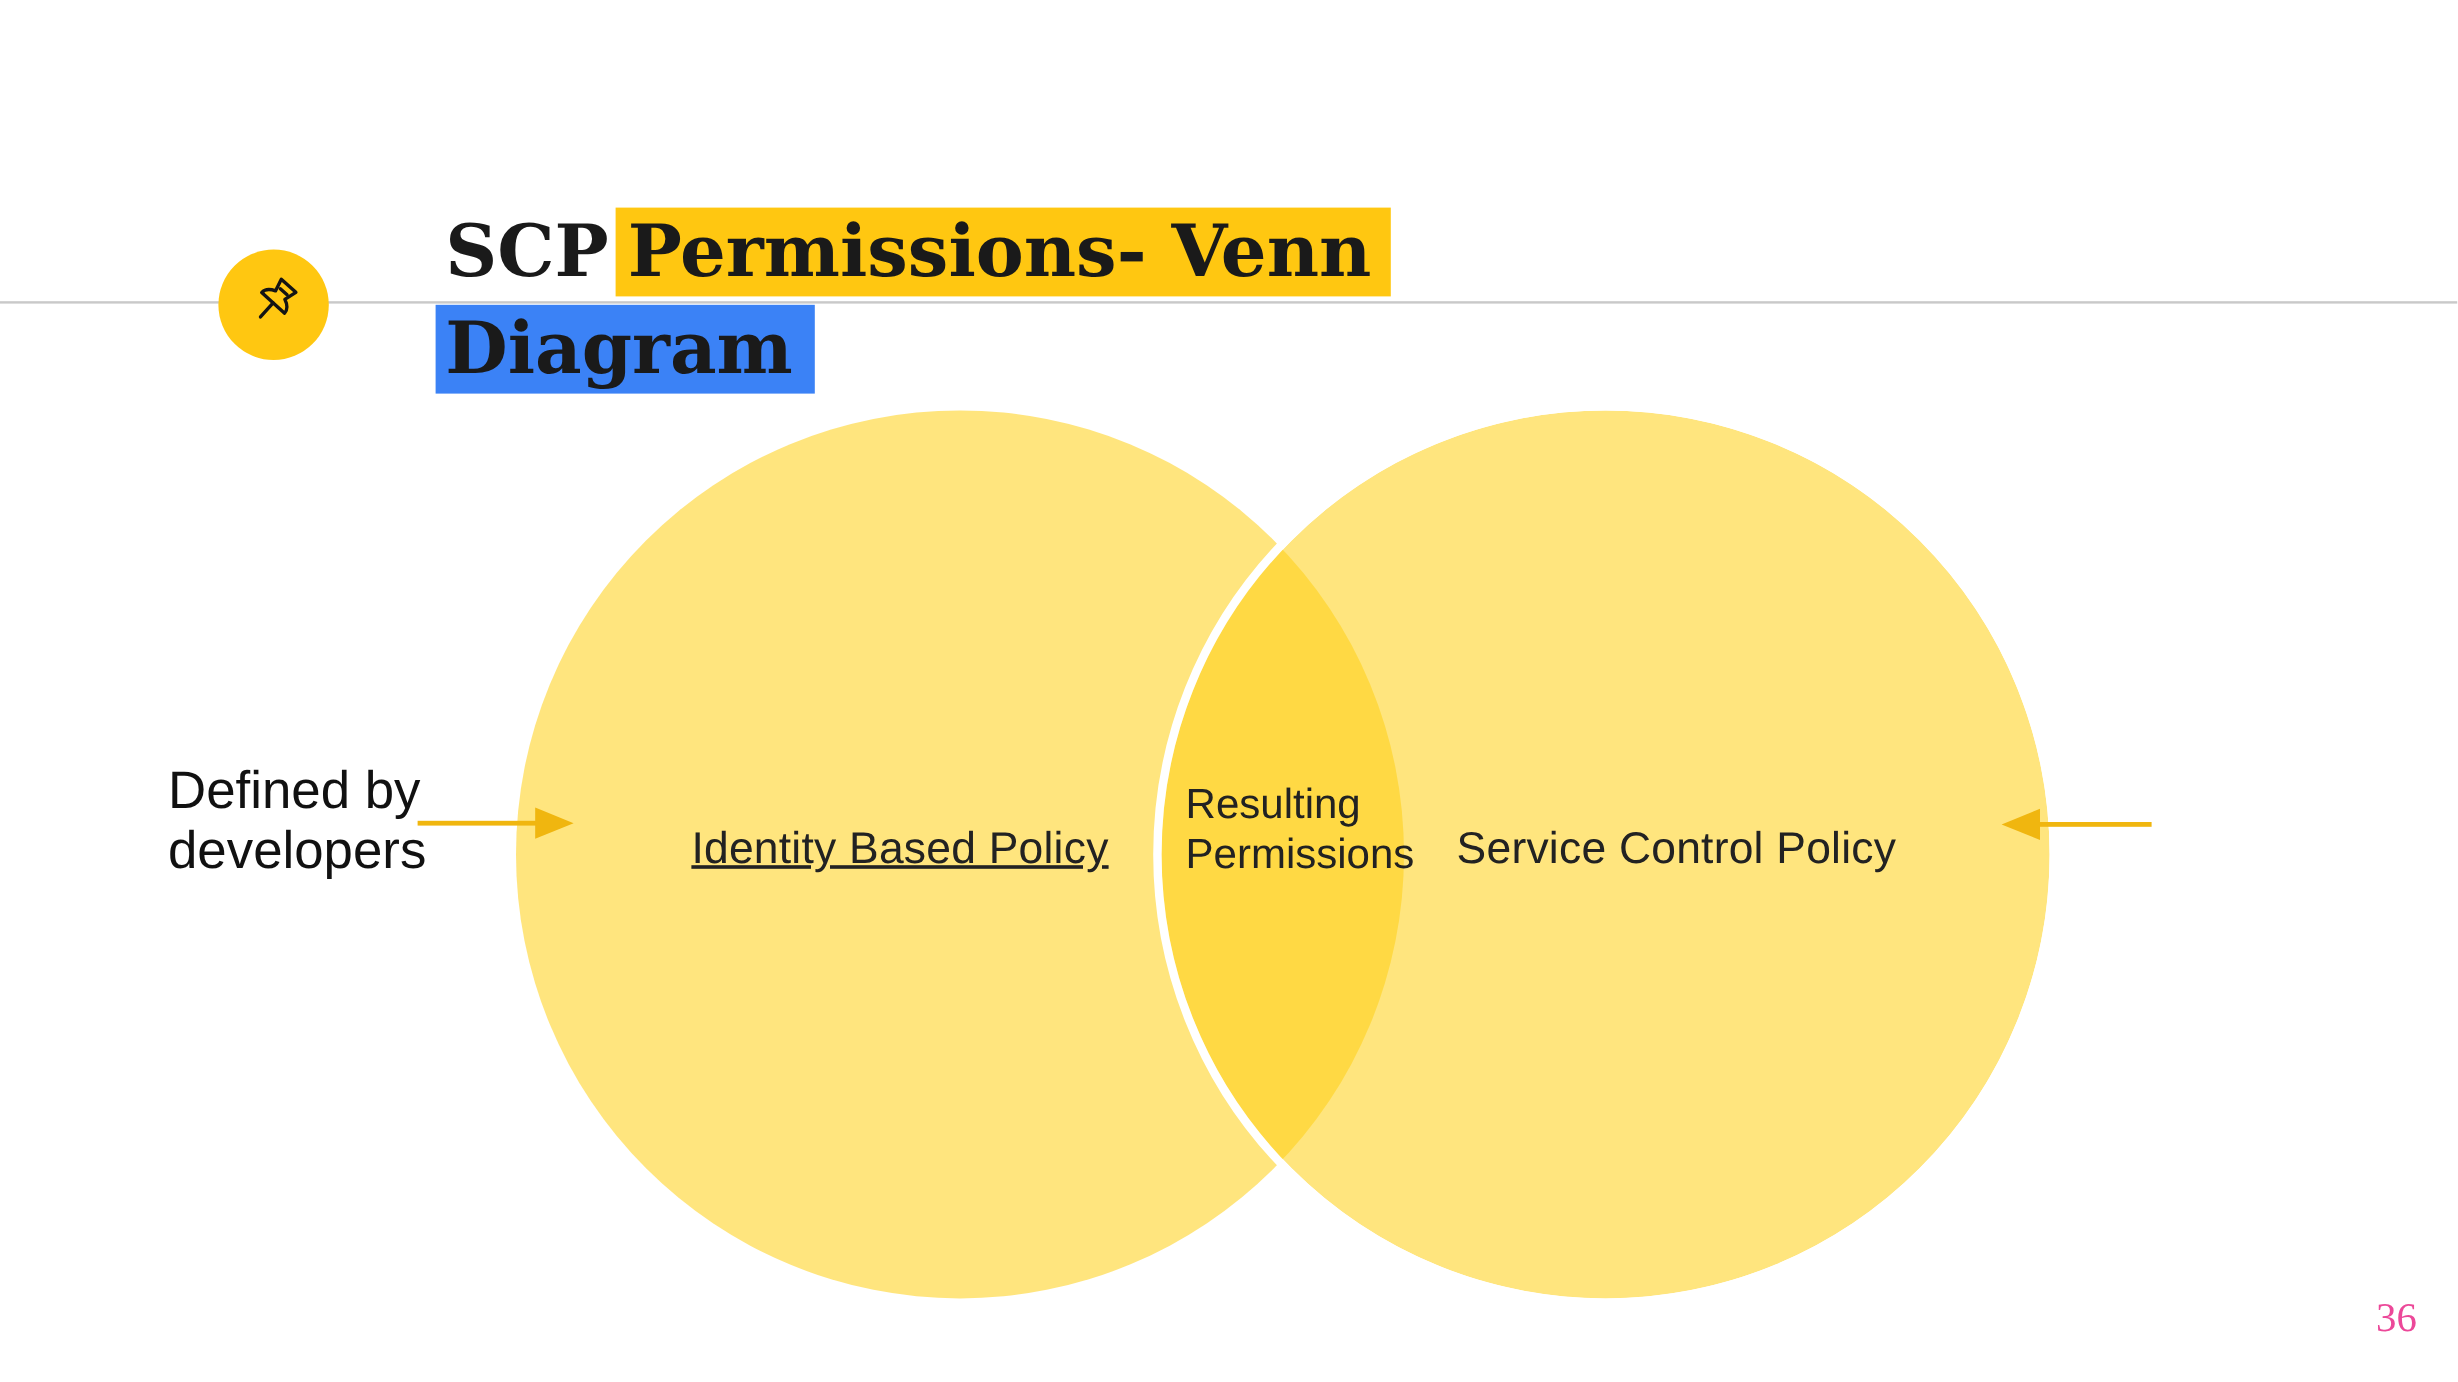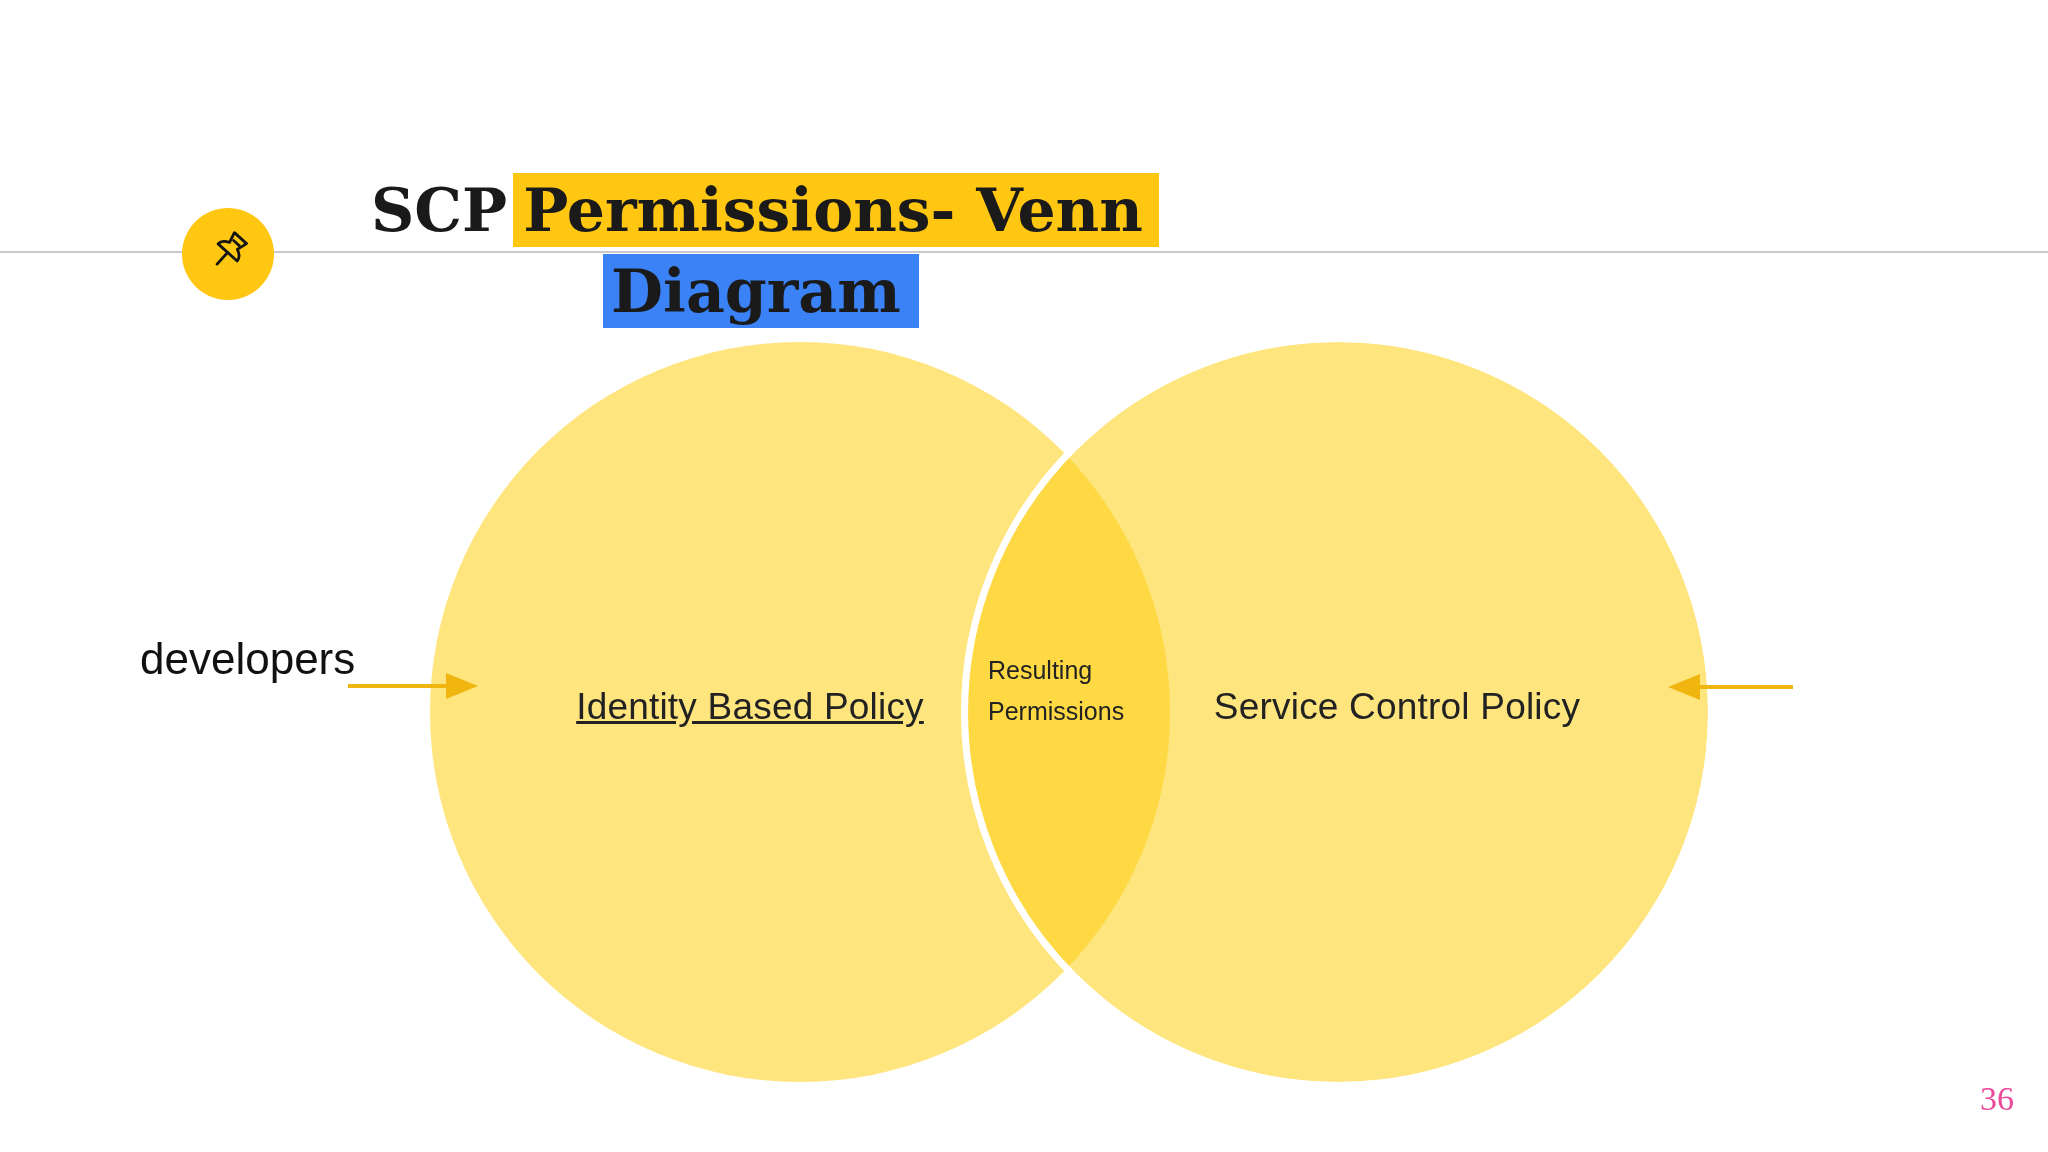--- a/index.html
+++ b/index.html
@@ -20,21 +20,21 @@
     position:absolute;left:182px;top:208px;width:92px;height:92px;
     border-radius:50%;background:#FFC711;
     display:flex;align-items:center;justify-content:center;
   }
   .pin-badge svg{width:56px;height:56px;}
   
   .title{
     position:absolute;left:363px;top:170px;
     font-family:"DejaVu Serif","Liberation Serif",serif;
     font-weight:700;font-size:60px;line-height:81px;
-    color:#1a1a1a;white-space:nowrap;text-align:center;
+    color:#1a1a1a;white-space:nowrap;
   }
   .title .row{display:block;}
   .title .t-plain{background:#ffffff;padding:2px 6px 2px 8px;}
   .title .t-hl{background:#FFC711;padding:2px 16px 2px 10px;}
   .title .t-hl2{background:#3b82f6;padding:2px 18px 2px 8px;}
   
   .circle{
     position:absolute;width:740px;height:740px;border-radius:50%;
     background:rgba(255,208,20,0.55);
   }
@@ -45,21 +45,21 @@
   }
   .venn-label{
     position:absolute;color:#222222;
     font-size:37px;letter-spacing:0.2px;line-height:44px;
     text-align:center;width:640px;
   }
   .venn-label.left-lbl{left:430px;top:685px;text-decoration:underline;}
   .venn-label.right-lbl{left:1077px;top:685px;}
   .overlap-label{
     position:absolute;left:988px;top:650px;
-    color:#222222;font-size:25px;line-height:41px;text-align:left;
+    color:#222222;font-size:35px;line-height:41px;text-align:left;
   }
   
   .annotation{
     position:absolute;color:#111111;
     font-size:44px;line-height:50px;
   }
   .annotation.left-anno{left:140px;top:634px;}
   .annotation.right-anno{left:1813px;top:612px;line-height:45px;}
   
   .arrow-shaft{position:absolute;height:4px;background:#F0B60F;}
@@ -112,20 +112,21 @@
 
   <div class="venn-label left-lbl">Identity Based Policy</div>
   <div class="venn-label right-lbl">Service Control Policy</div>
 
   <div class="overlap-label">
     <div>Resulting</div>
     <div>Permissions</div>
   </div>
 
   <div class="annotation left-anno">
+    <div>Defined by</div>
     <div>developers</div>
   </div>
 
   <div class="arrow-shaft left-shaft"></div>
   <div class="arrow-head left-head"></div>
 
 
   <div class="arrow-shaft right-shaft"></div>
   <div class="arrow-head right-head"></div>
 

